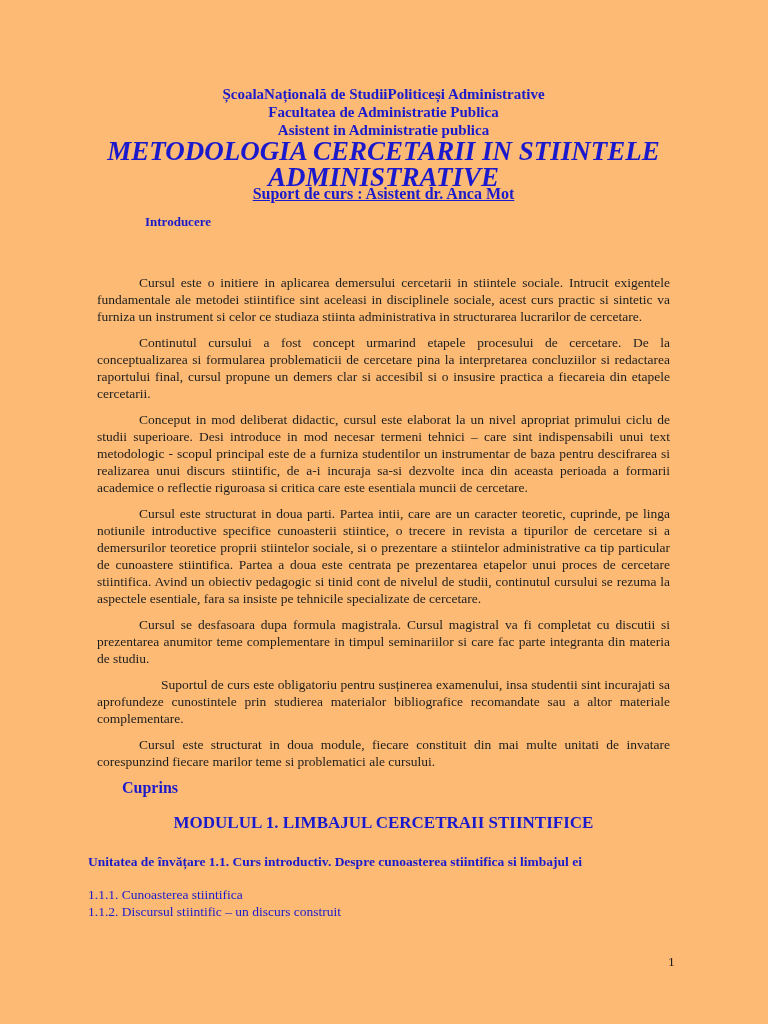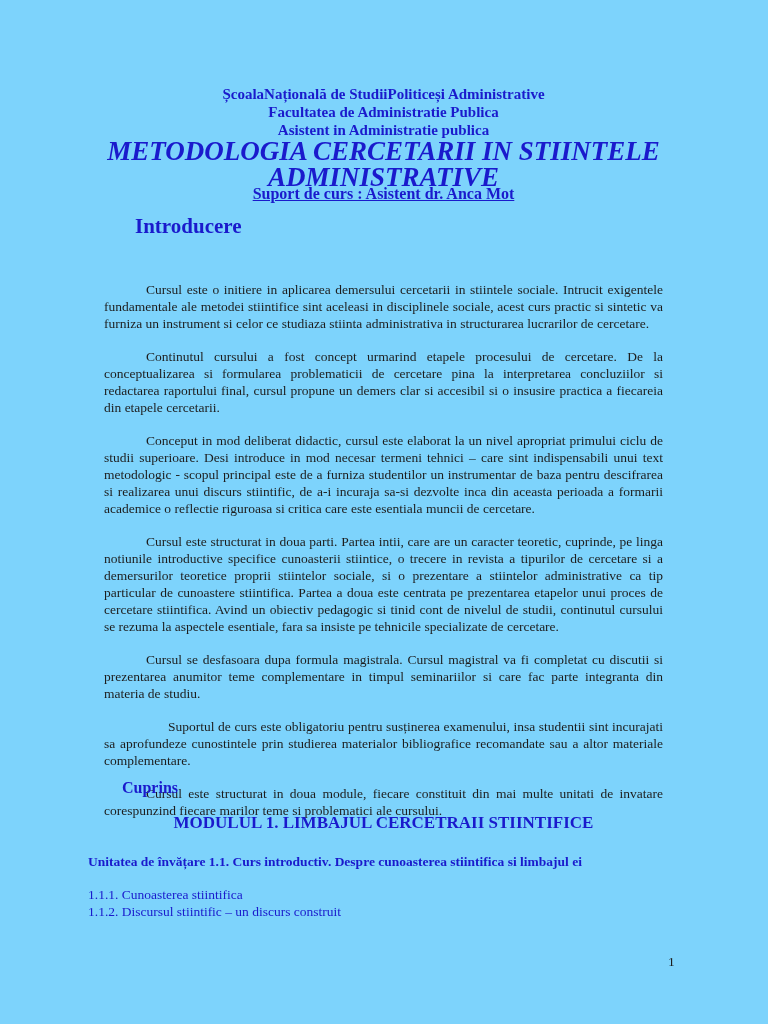--- a/index.html
+++ b/index.html
@@ -4,21 +4,21 @@
 <style>
   html, body {
     margin: 0;
     padding: 0;
     background: #ffffff;
   }
   .page {
     position: relative;
     width: 768px;
     height: 1024px;
-    background: #7dd3fc;
+    background: #fdba74;
     font-family: "Liberation Serif", serif;
     color: #1d1d1d;
     overflow: hidden;
   }
   .blue { color: #1a1acc; }
   .hdr-block {
     position: absolute;
     left: 88px;
     top: 85px;
     width: 591px;
@@ -43,36 +43,36 @@
     left: 88px;
     top: 185px;
     width: 591px;
     text-align: center;
     font-weight: bold;
     font-size: 16px;
     text-decoration: underline;
   }
   .intro-heading {
     position: absolute;
-    left: 135px;
+    left: 145px;
     top: 214px;
     font-weight: bold;
-    font-size: 21px;
+    font-size: 13px;
   }
   .body-text {
     position: absolute;
     left: 88px;
     top: 265px;
     width: 591px;
     font-size: 13.5px;
     line-height: 17px;
     text-align: justify;
   }
   .body-text p {
-    margin: 16px;
+    margin: 9px;
     text-indent: 42px;
   }
   .body-text p:nth-child(6) { text-indent: 64px; }
   .cuprins-heading {
     position: absolute;
     left: 88px;
     top: 779px;
     font-weight: bold;
     font-size: 16px;
     margin-left: 34px;

